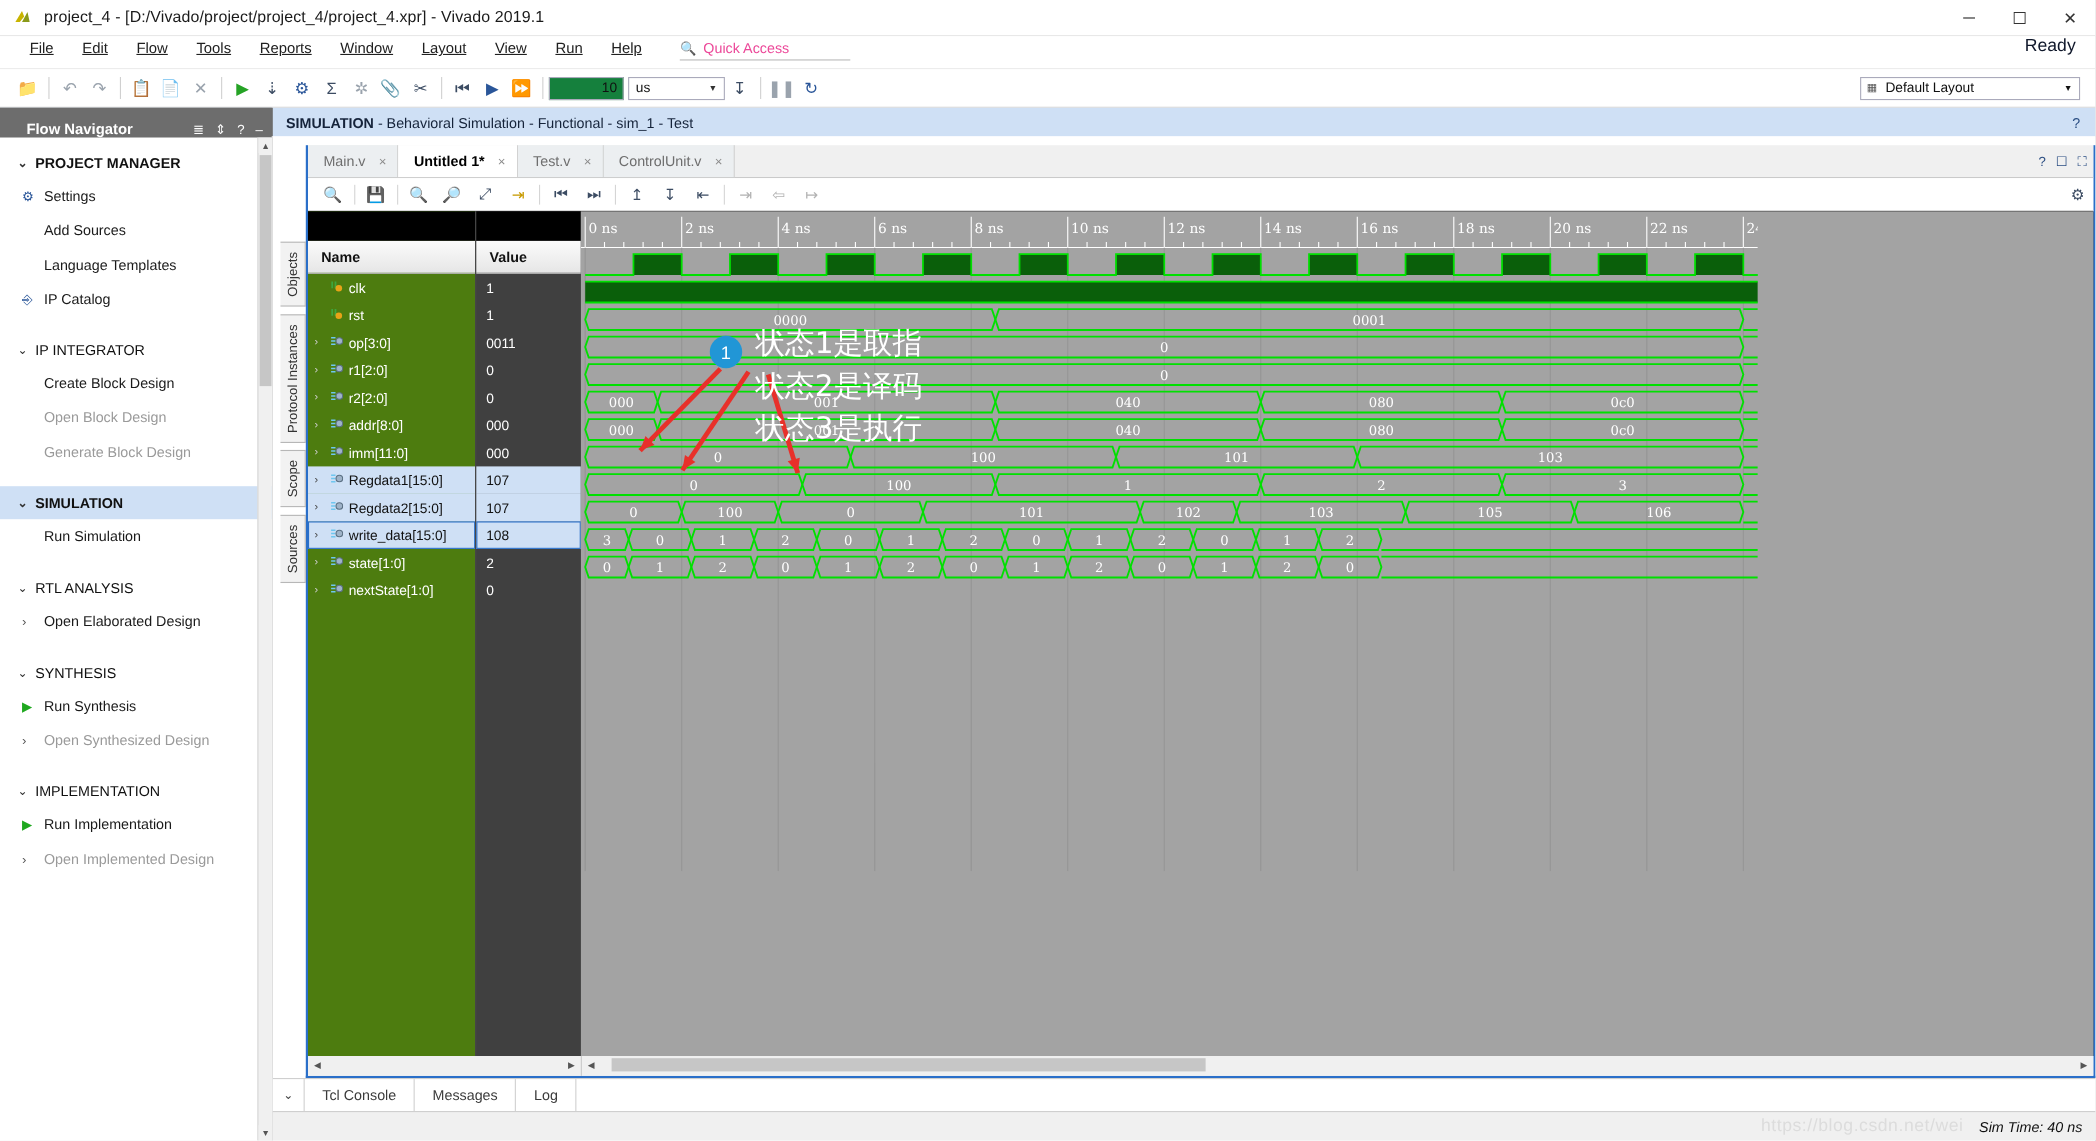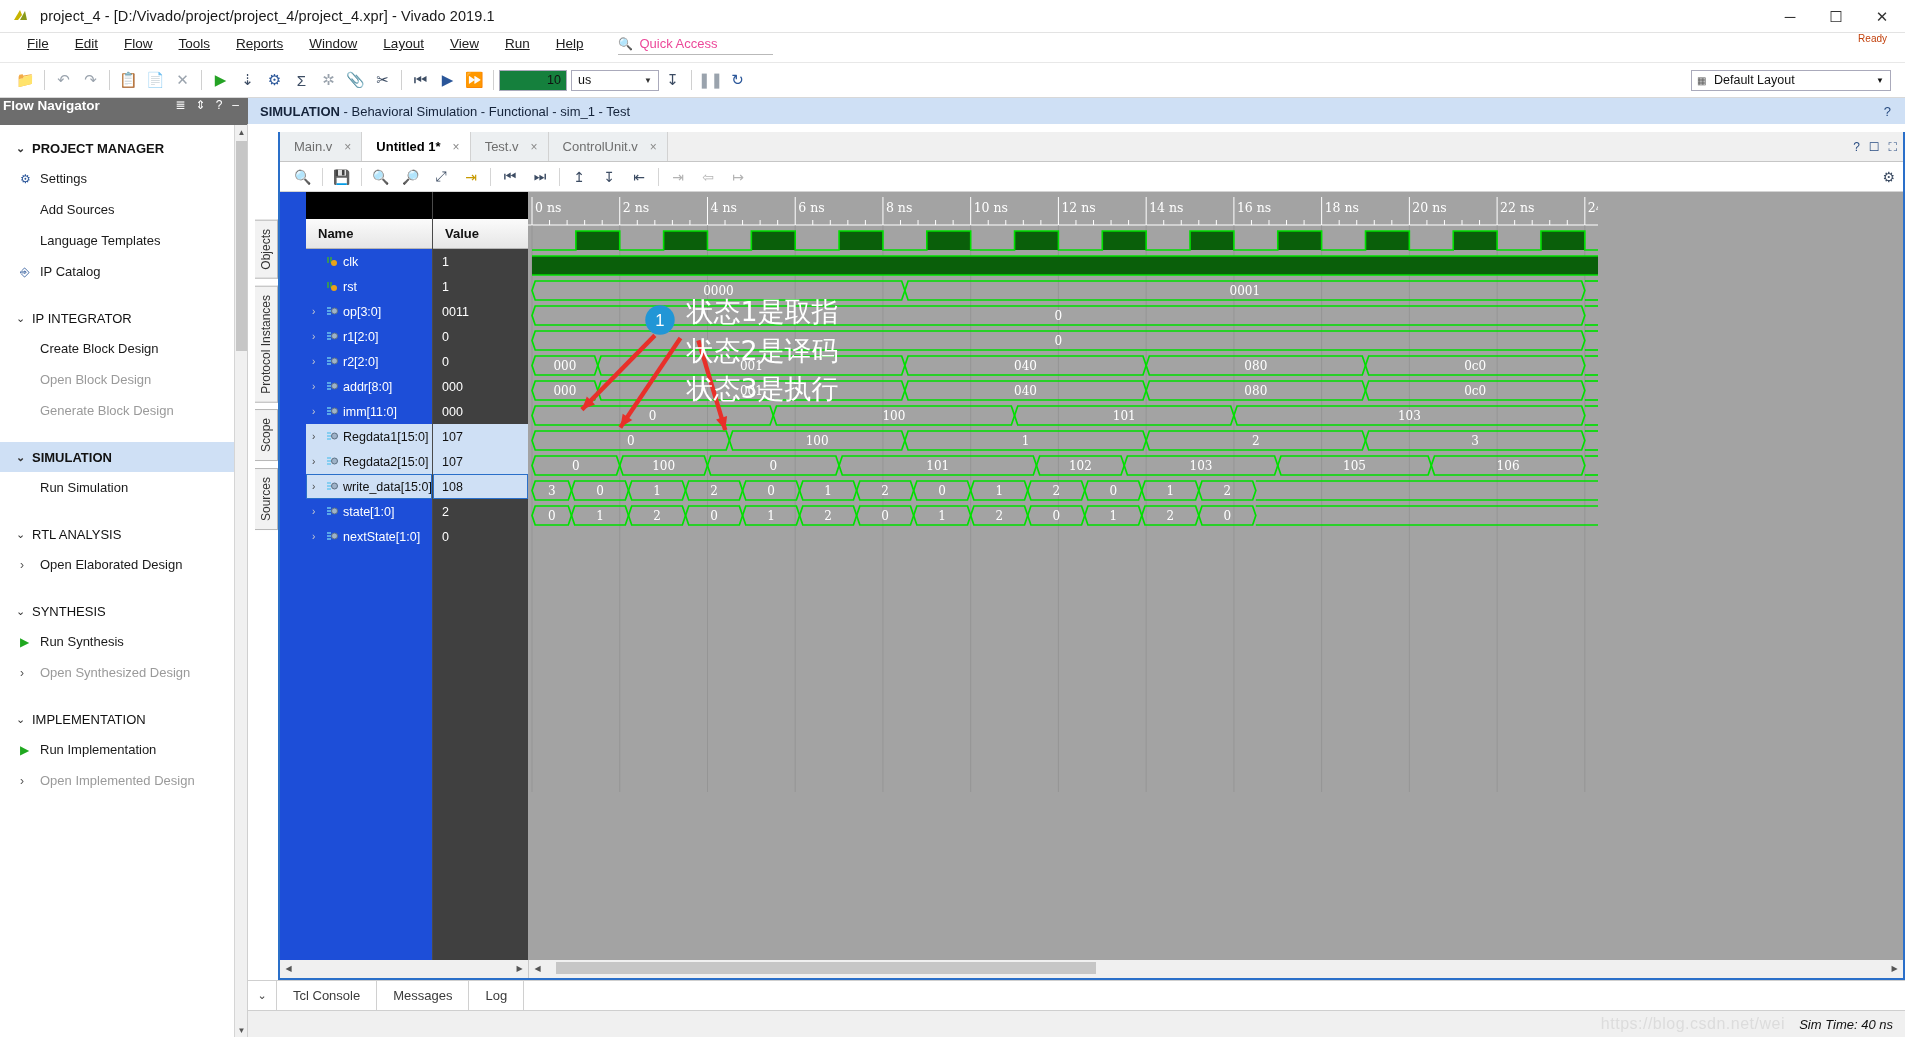--- a/index.html
+++ b/index.html
@@ -17,21 +17,21 @@
 
   
   #menubar { height:30px; background:#ffffff; display:flex; align-items:flex-start;
     padding-left:14px; position:relative; border-bottom:1px solid #e8e8e8; }
   .menu-item { font-size:13.5px; color:#202020; padding:3px 13px; }
   .menu-item u { text-decoration:underline; }
   #quick-access { margin-left:22px; display:flex; align-items:center;
     border-bottom:1px solid #b9b9b9; width:155px; height:22px; }
   #qa-icon { font-size:12px; color:#3a5a8c; margin-right:6px; }
   #qa-text { font-size:13px; color:#ec4899; }
-  #ready-text { position:absolute; right:18px; font-size:10px; color:#c2410c; }
+  #ready-text { position:absolute; right:18px; font-size:16px; color:#0f172a; }
 
   
   #toolbar { height:35px; background:#ffffff; display:flex; align-items:center;
     padding-left:12px; border-bottom:1px solid #d8d8d8; position:relative; }
   .tb-ico { width:27px; height:24px; display:flex; align-items:center;
     justify-content:center; font-size:15px; color:#9aa3ad; }
   .tb-ico.blue { color:#2a5699; }
   .tb-ico.green { color:#25a325; }
   .tb-ico.dark { color:#3c4c63; }
   .tb-sep { width:1px; height:20px; background:#d0d0d0; margin:0 5px; }
@@ -56,21 +56,21 @@
   #banner-text b { font-weight:bold; }
   #banner-help { position:absolute; right:14px; font-size:13px; color:#2a4d82; }
 
   
   #main { display:flex; height:calc(1037px - 33px - 30px - 35px - 26px); }
 
   
   #navpane { width:248px; background:#ffffff; border-right:1px solid #cfcfcf;
     position:relative; display:flex; flex-direction:column; }
   #nav-header { height:27px; background:#6d6d6d; color:#fff; display:flex;
-    align-items:flex-start; padding-left:3px; font-size:13.5px; font-weight:bold;
+    align-items:flex-end; padding-left:24px; font-size:13.5px; font-weight:bold;
     position:relative; margin-top:-26px; }
   #nav-header .hicons { position:absolute; right:8px; display:flex; gap:10px;
     font-size:12px; font-weight:normal; }
   #nav-list { flex:1; overflow:hidden; padding-top:8px; position:relative; }
   .nav-sec { display:flex; align-items:center; height:30px; padding-left:16px;
     font-size:13px; color:#111; }
   .nav-sec.bold { font-weight:bold; }
   .nav-sec.sel { background:#cfe0f5; }
   .nav-chev { width:16px; font-size:11px; color:#333; }
   .nav-item { display:flex; align-items:center; height:31px; padding-left:40px;
@@ -117,21 +117,21 @@
     padding-left:8px; border-bottom:1px solid #d4d4d4; position:relative; }
   .wt-ico { width:30px; height:24px; display:flex; align-items:center;
     justify-content:center; font-size:14px; color:#3c4c63; }
   .wt-ico.dim { color:#b3b3b3; }
   .wt-ico.gold { color:#c79a00; }
   .wt-sep { width:1px; height:18px; background:#d5d5d5; margin:0 4px; }
   #wt-gear { position:absolute; right:8px; font-size:14px; color:#3c4c63; }
 
   #wave-body { flex:1; display:flex; background:#000; position:relative;
     overflow:hidden; }
-  #names-col { width:152px; background:#1d4ed8; position:relative;padding-left:26px; }
+  #names-col { width:152px; background:#4d7c0f; position:relative; }
   #values-col { width:96px; background:#404040; position:relative;
     border-left:1px solid #4a4a4a; }
   .col-head { height:30px; background:linear-gradient(#fbfbfb,#e6e6e6);
     border-bottom:1px solid #b5b5b5; display:flex; align-items:center;
     padding-left:12px; font-size:13px; font-weight:bold; color:#111; }
   .col-top { height:27px; background:#000; }
   .sig-row { height:25px; display:flex; align-items:center; font-size:12.5px;
     color:#fff; padding-left:6px; }
   .sig-row.sel { background:#cfe0f5; color:#111; }
   .sig-row.sel2 { background:#cfe0f5; color:#111; outline:1px solid #2a6fc9;

